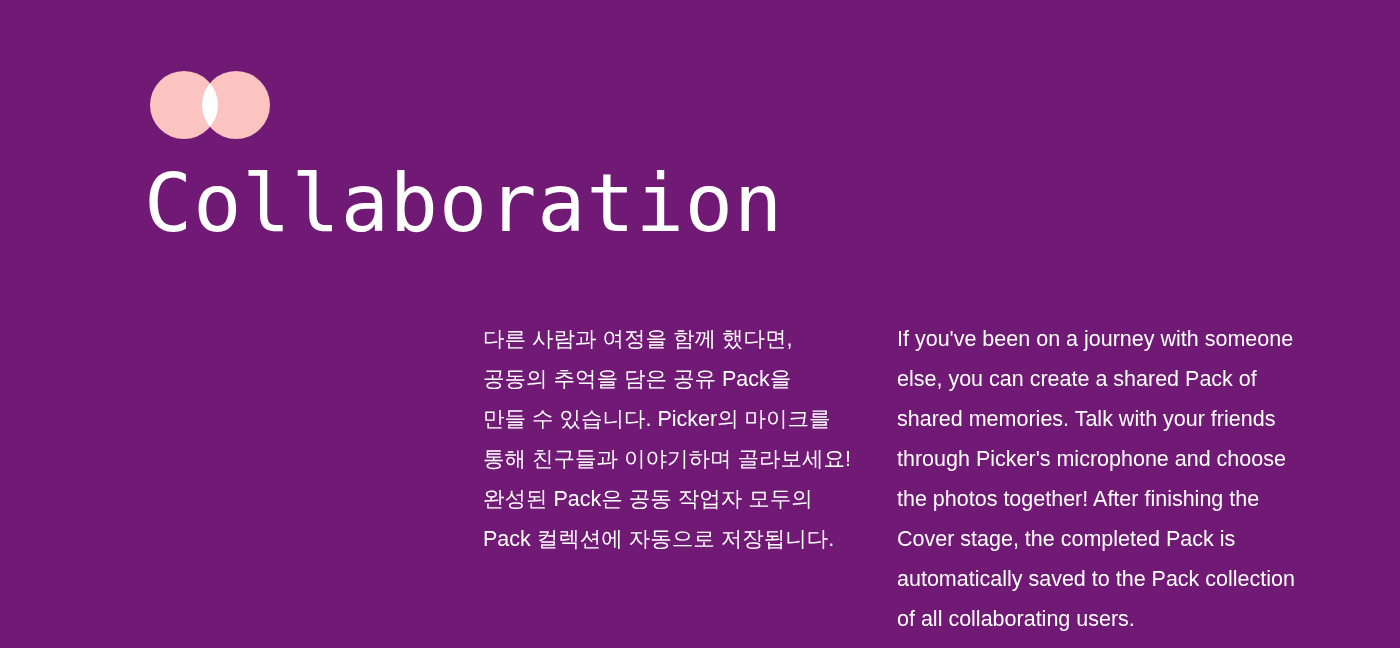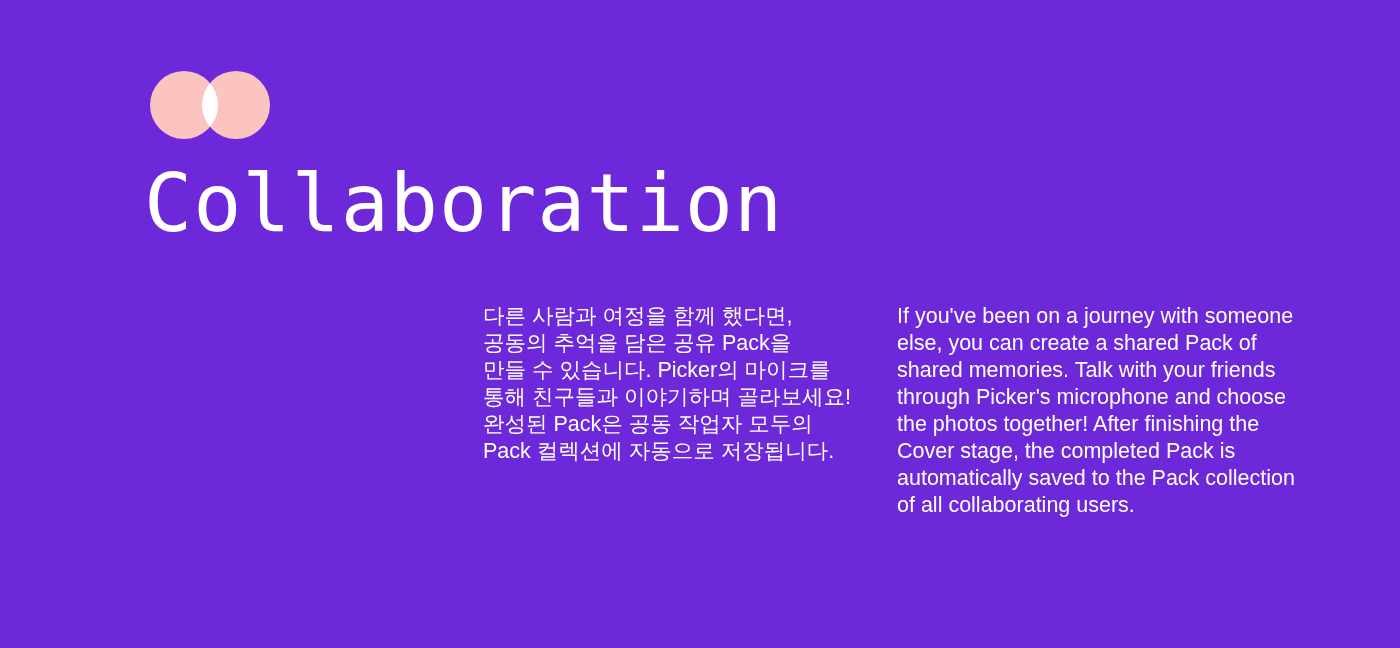--- a/index.html
+++ b/index.html
@@ -13,21 +13,21 @@
   body {
     background: #F8433B;
     font-family: "Liberation Sans", sans-serif;
     position: relative;
   }
 
   #slide {
     position: relative;
     width: 1400px;
     height: 648px;
-    background: #6d28d9;
+    background: #701a75;
   }
 
   
   #logo-mark {
     position: absolute;
     left: 148px;
     top: 71px;
     width: 124px;
     height: 68px;
   }
@@ -46,23 +46,24 @@
     letter-spacing: 1px;
     white-space: nowrap;
   }
 
   
   .copy-col {
     position: absolute;
     color: #FFFFFF;
     font-family: "Liberation Sans", sans-serif;
     font-size: 21.5px;
-    line-height: 27px;
+    line-height: 40px;
     font-weight: 400;
     white-space: pre-line;
+    margin-top: 16px;
   }
 
   #copy-korean {
     left: 483px;
     top: 303px;
     width: 380px;
   }
 
   #copy-english {
     left: 897px;

